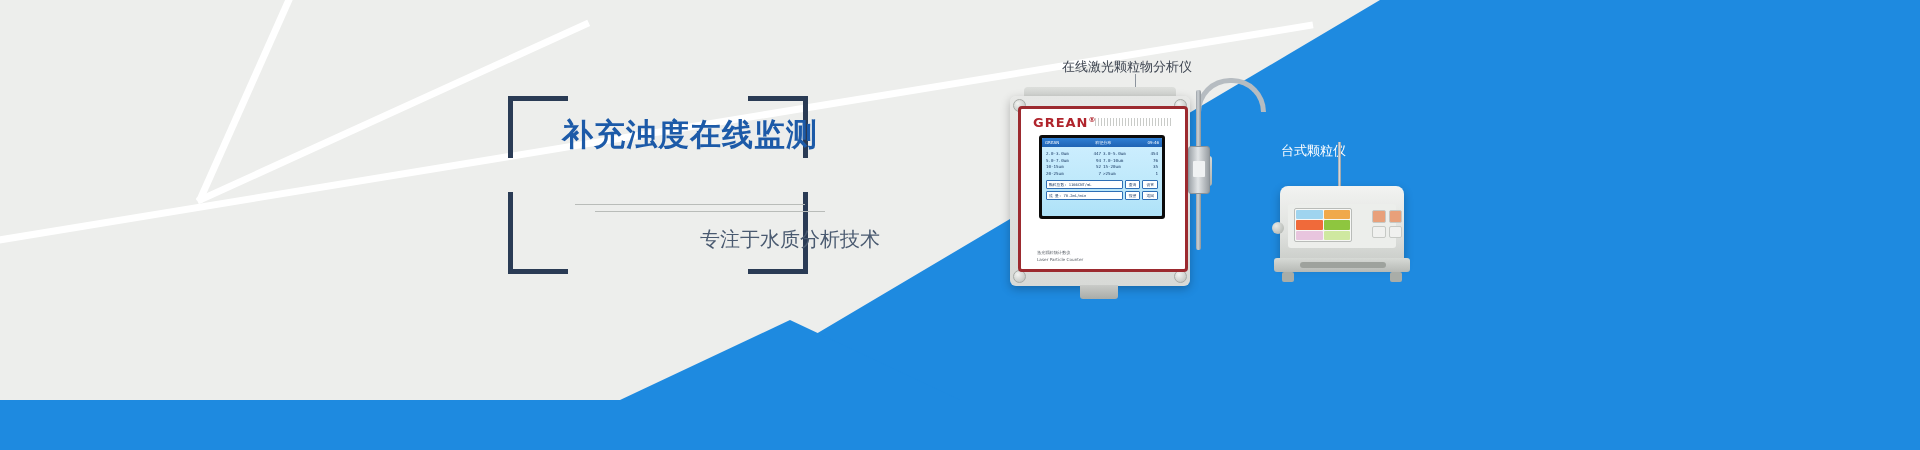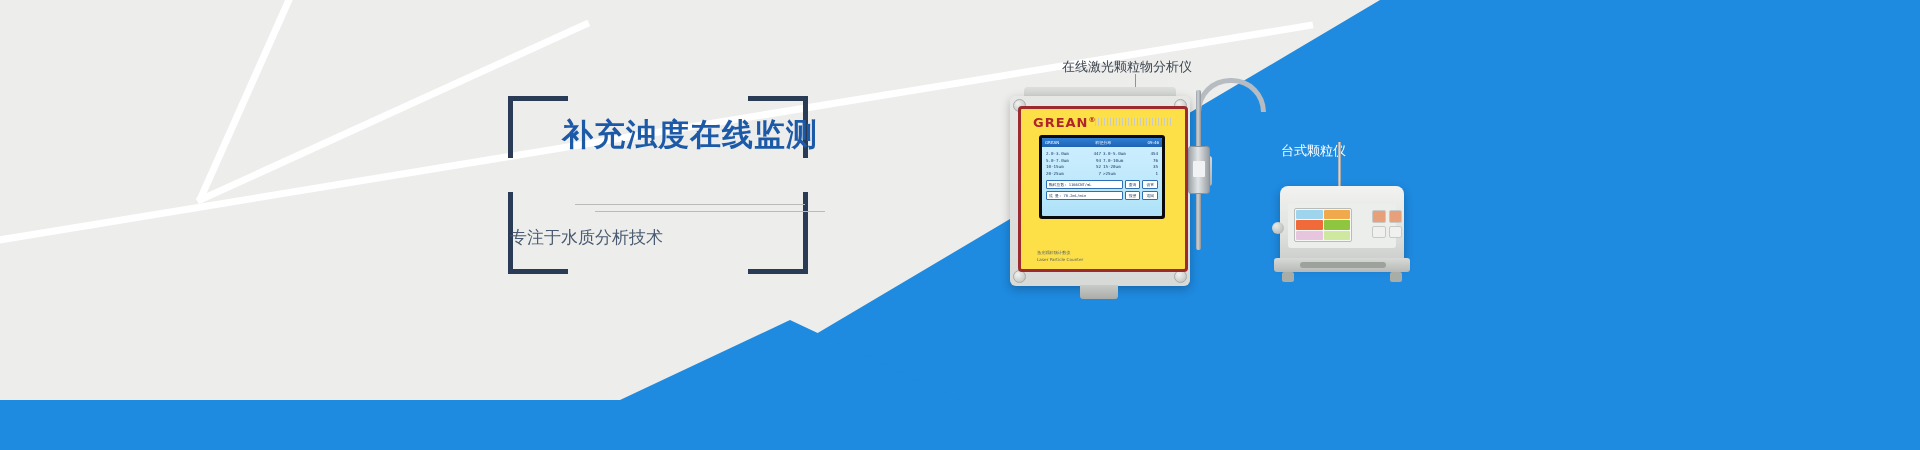--- a/index.html
+++ b/index.html
@@ -51,23 +51,23 @@
   .hl2{font-size:31px;display:block;}
 
   .divider{
     position:absolute;left:575px;top:204px;width:230px;height:1px;background:#b9bcb9;
   }
   .divider2{
     position:absolute;left:595px;top:211px;width:230px;height:1px;background:#b9bcb9;
   }
 
   .sub{
-    position:absolute;left:510px;top:222px;width:370px;text-align:left;
-    color:#4a5a70;font-size:17px;line-height:1.85;
-    font-family:Liberation Sans, sans-serif;
+    position:absolute;left:510px;top:222px;width:370px;text-align:right;
+    color:#4a5a70;font-size:20px;line-height:1.85;
+    font-family:Liberation Mono, monospace;
   }
   .sub span{display:block;}
 
   
   .lbl{
     position:absolute;color:#3d4450;font-size:13px;white-space:nowrap;
     font-family:"DejaVu Sans","Liberation Sans",sans-serif;
   }
   .lbl-analyzer{left:1062px;top:58px;text-align:right;}
   .lbl-bench{left:1281px;top:142px;color:#ffffff;}
@@ -79,21 +79,21 @@
   .dev-body{
     position:absolute;inset:0;background:linear-gradient(180deg,#e7e8e6 0%,#d8dad7 100%);
     border-radius:6px;box-shadow:0 3px 10px rgba(0,0,0,.25);
   }
   .dev-top{
     position:absolute;left:14px;top:-9px;width:152px;height:12px;
     background:linear-gradient(180deg,#dcdedb,#cfd1ce);border-radius:4px 4px 0 0;
   }
   .dev-front{
     position:absolute;left:8px;top:10px;width:164px;height:160px;
-    background:#fde047;border:3px solid #9c2a2f;border-radius:4px;
+    background:#ffffff;border:3px solid #9c2a2f;border-radius:4px;
   }
   .dev-brand{
     position:absolute;left:12px;top:6px;color:#b0242c;font-weight:bold;
     font-size:13px;letter-spacing:1px;font-family:"DejaVu Sans",sans-serif;
   }
   .dev-brand sup{font-size:7px;}
   .dev-hatch{
     position:absolute;left:74px;top:9px;width:78px;height:8px;
     background:repeating-linear-gradient(90deg,#c9cbc8 0 1px,transparent 1px 3px);
   }

